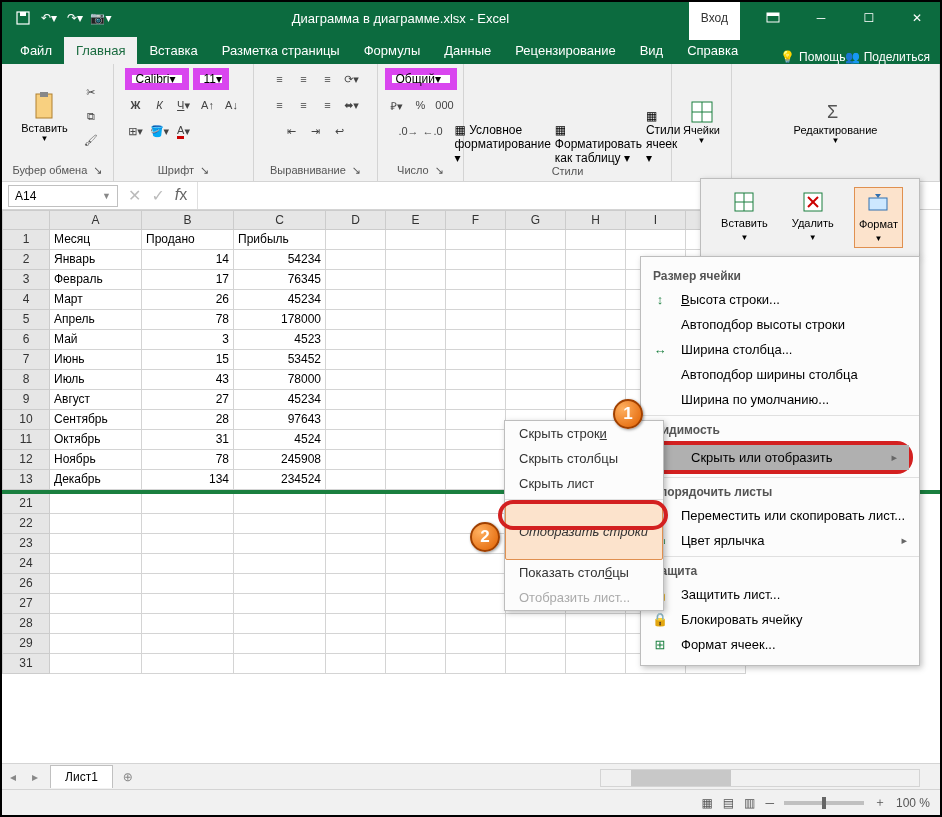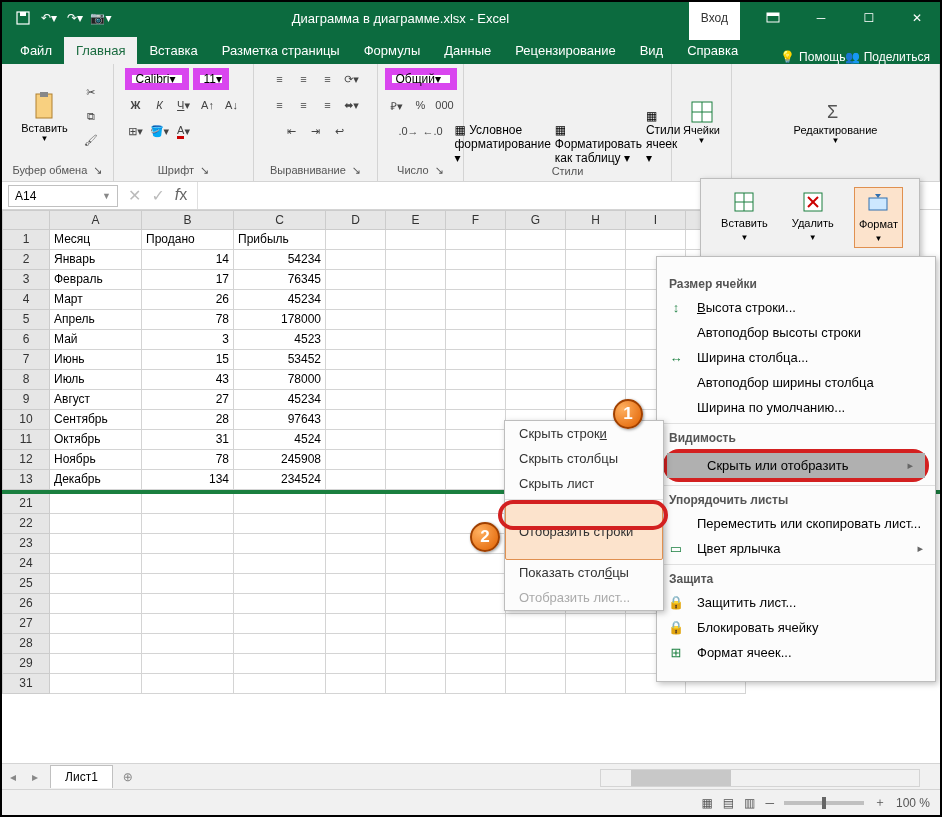--- a/index.html
+++ b/index.html
@@ -38,29 +38,29 @@
 .cell { flex:0 0 92px; border:1px solid #d4d4d4; border-left:none; border-top:none; font-size:12px; padding:0 4px; line-height:18px; white-space:nowrap; overflow:hidden;}
 .cell.narrow { flex:0 0 60px; }
 .cell.num { text-align:right; }
 .hidden-marker { height:4px; border-top:2px solid #1a7f3f; border-bottom:2px solid #1a7f3f; }
 .sheet-tabs { height:26px; border-top:1px solid #d4d4d4; display:flex; align-items:center; font-size:12px; background:#f1f1f1;}
 .sheet-tab { padding:4px 14px; border:1px solid #c0c0c0; background:#fff; border-bottom:none; margin-left:4px;}
 .statusbar { position:absolute; bottom:0; left:0; right:0; height:26px; background:#f1f1f1; border-top:1px solid #d4d4d4; display:flex; align-items:center; font-size:12px; color:#555; padding:0 10px; justify-content:flex-end; gap:10px;}
 .context-menu, .format-menu { position:absolute; background:#fcfcfc; border:1px solid #bdbdbd; box-shadow:2px 2px 6px rgba(0,0,0,0.25); font-size:13px; }
 .context-menu { left:502px; top:418px; width:160px; }
 .menu-item { padding:5px 14px; color:#333; }
-.menu-item.highlight { background:#fce3cc; border:1px solid #e09050; padding:20px 13px; border-radius:2px;}
+.menu-item.highlight { background:#fce3cc; border:1px solid #e09050; padding:20px 13px; border-radius:2px;font-style:italic;}
 .menu-item.disabled { color:#aaa; }
 .menu-sep { height:1px; background:#e0e0e0; margin:3px 0; }
 .ring { position:absolute; border:4px solid #d32020; border-radius:18px; pointer-events:none; }
 .badge { position:absolute; width:30px; height:30px; border-radius:50%; background:radial-gradient(circle at 30% 30%, #ffb060, #e06000); border:2px solid #a04000; color:#fff; font-weight:bold; font-size:17px; display:flex; align-items:center; justify-content:center; box-shadow:1px 1px 3px rgba(0,0,0,0.4);}
 .cells-popup { position:absolute; right:20px; top:176px; width:220px; background:#f1f1f1; border:1px solid #bdbdbd; box-shadow:2px 2px 6px rgba(0,0,0,0.25); padding:8px; display:flex; justify-content:space-around;}
 .cells-popup .pbtn { display:flex; flex-direction:column; align-items:center; font-size:11px; gap:4px; padding:4px;}
 .cells-popup .pbtn.active { border:1px solid #e09050; background:#fce3cc;}
-.format-menu { right:4px; top:254px; width:280px; padding:16px 0;}
+.format-menu { right:20px; top:254px; width:280px; padding:8px 0;}
 .format-menu .section { padding:4px 12px; font-weight:600; color:#555; font-size:12px;}
 .format-menu .fitem { padding:5px 12px 5px 40px; position:relative; display:flex; align-items:center; justify-content:space-between;}
 .format-menu .fitem .ic { position:absolute; left:10px; width:18px; text-align:center; color:#1a7f3f;}
 .format-menu .fitem.highlight { background:#b0b0b0; }
 .format-menu .ring-wrap { border:4px solid #d32020; border-radius:16px; margin:0 6px; }
 .arrow-r::after { content:"▸"; color:#666; font-size:11px; }
 .underline-key { text-decoration: underline; }
 .scroll-h { position:absolute; bottom:28px; right:20px; height:18px; width:320px; background:#f1f1f1; border:1px solid #d4d4d4; display:flex;}
 .scroll-h .thumb{ width:100px; background:#c8c8c8; margin-left:30px;}
 svg { display:block; }
@@ -486,33 +486,20 @@
         <div class="cell"></div>
         <div class="cell narrow"></div>
         <div class="cell narrow"></div>
         <div class="cell narrow"></div>
         <div class="cell narrow"></div>
         <div class="cell narrow"></div>
         <div class="cell narrow"></div>
         <div class="cell narrow"></div>
       </div>
       <div class="row">
-        <div class="rowhead">25</div>
-        <div class="cell"></div>
-        <div class="cell"></div>
-        <div class="cell"></div>
-        <div class="cell narrow"></div>
-        <div class="cell narrow"></div>
-        <div class="cell narrow"></div>
-        <div class="cell narrow"></div>
-        <div class="cell narrow"></div>
-        <div class="cell narrow"></div>
-        <div class="cell narrow"></div>
-      </div>
-      <div class="row">
         <div class="rowhead">26</div>
         <div class="cell"></div>
         <div class="cell"></div>
         <div class="cell"></div>
         <div class="cell narrow"></div>
         <div class="cell narrow"></div>
         <div class="cell narrow"></div>
         <div class="cell narrow"></div>
         <div class="cell narrow"></div>
         <div class="cell narrow"></div>

